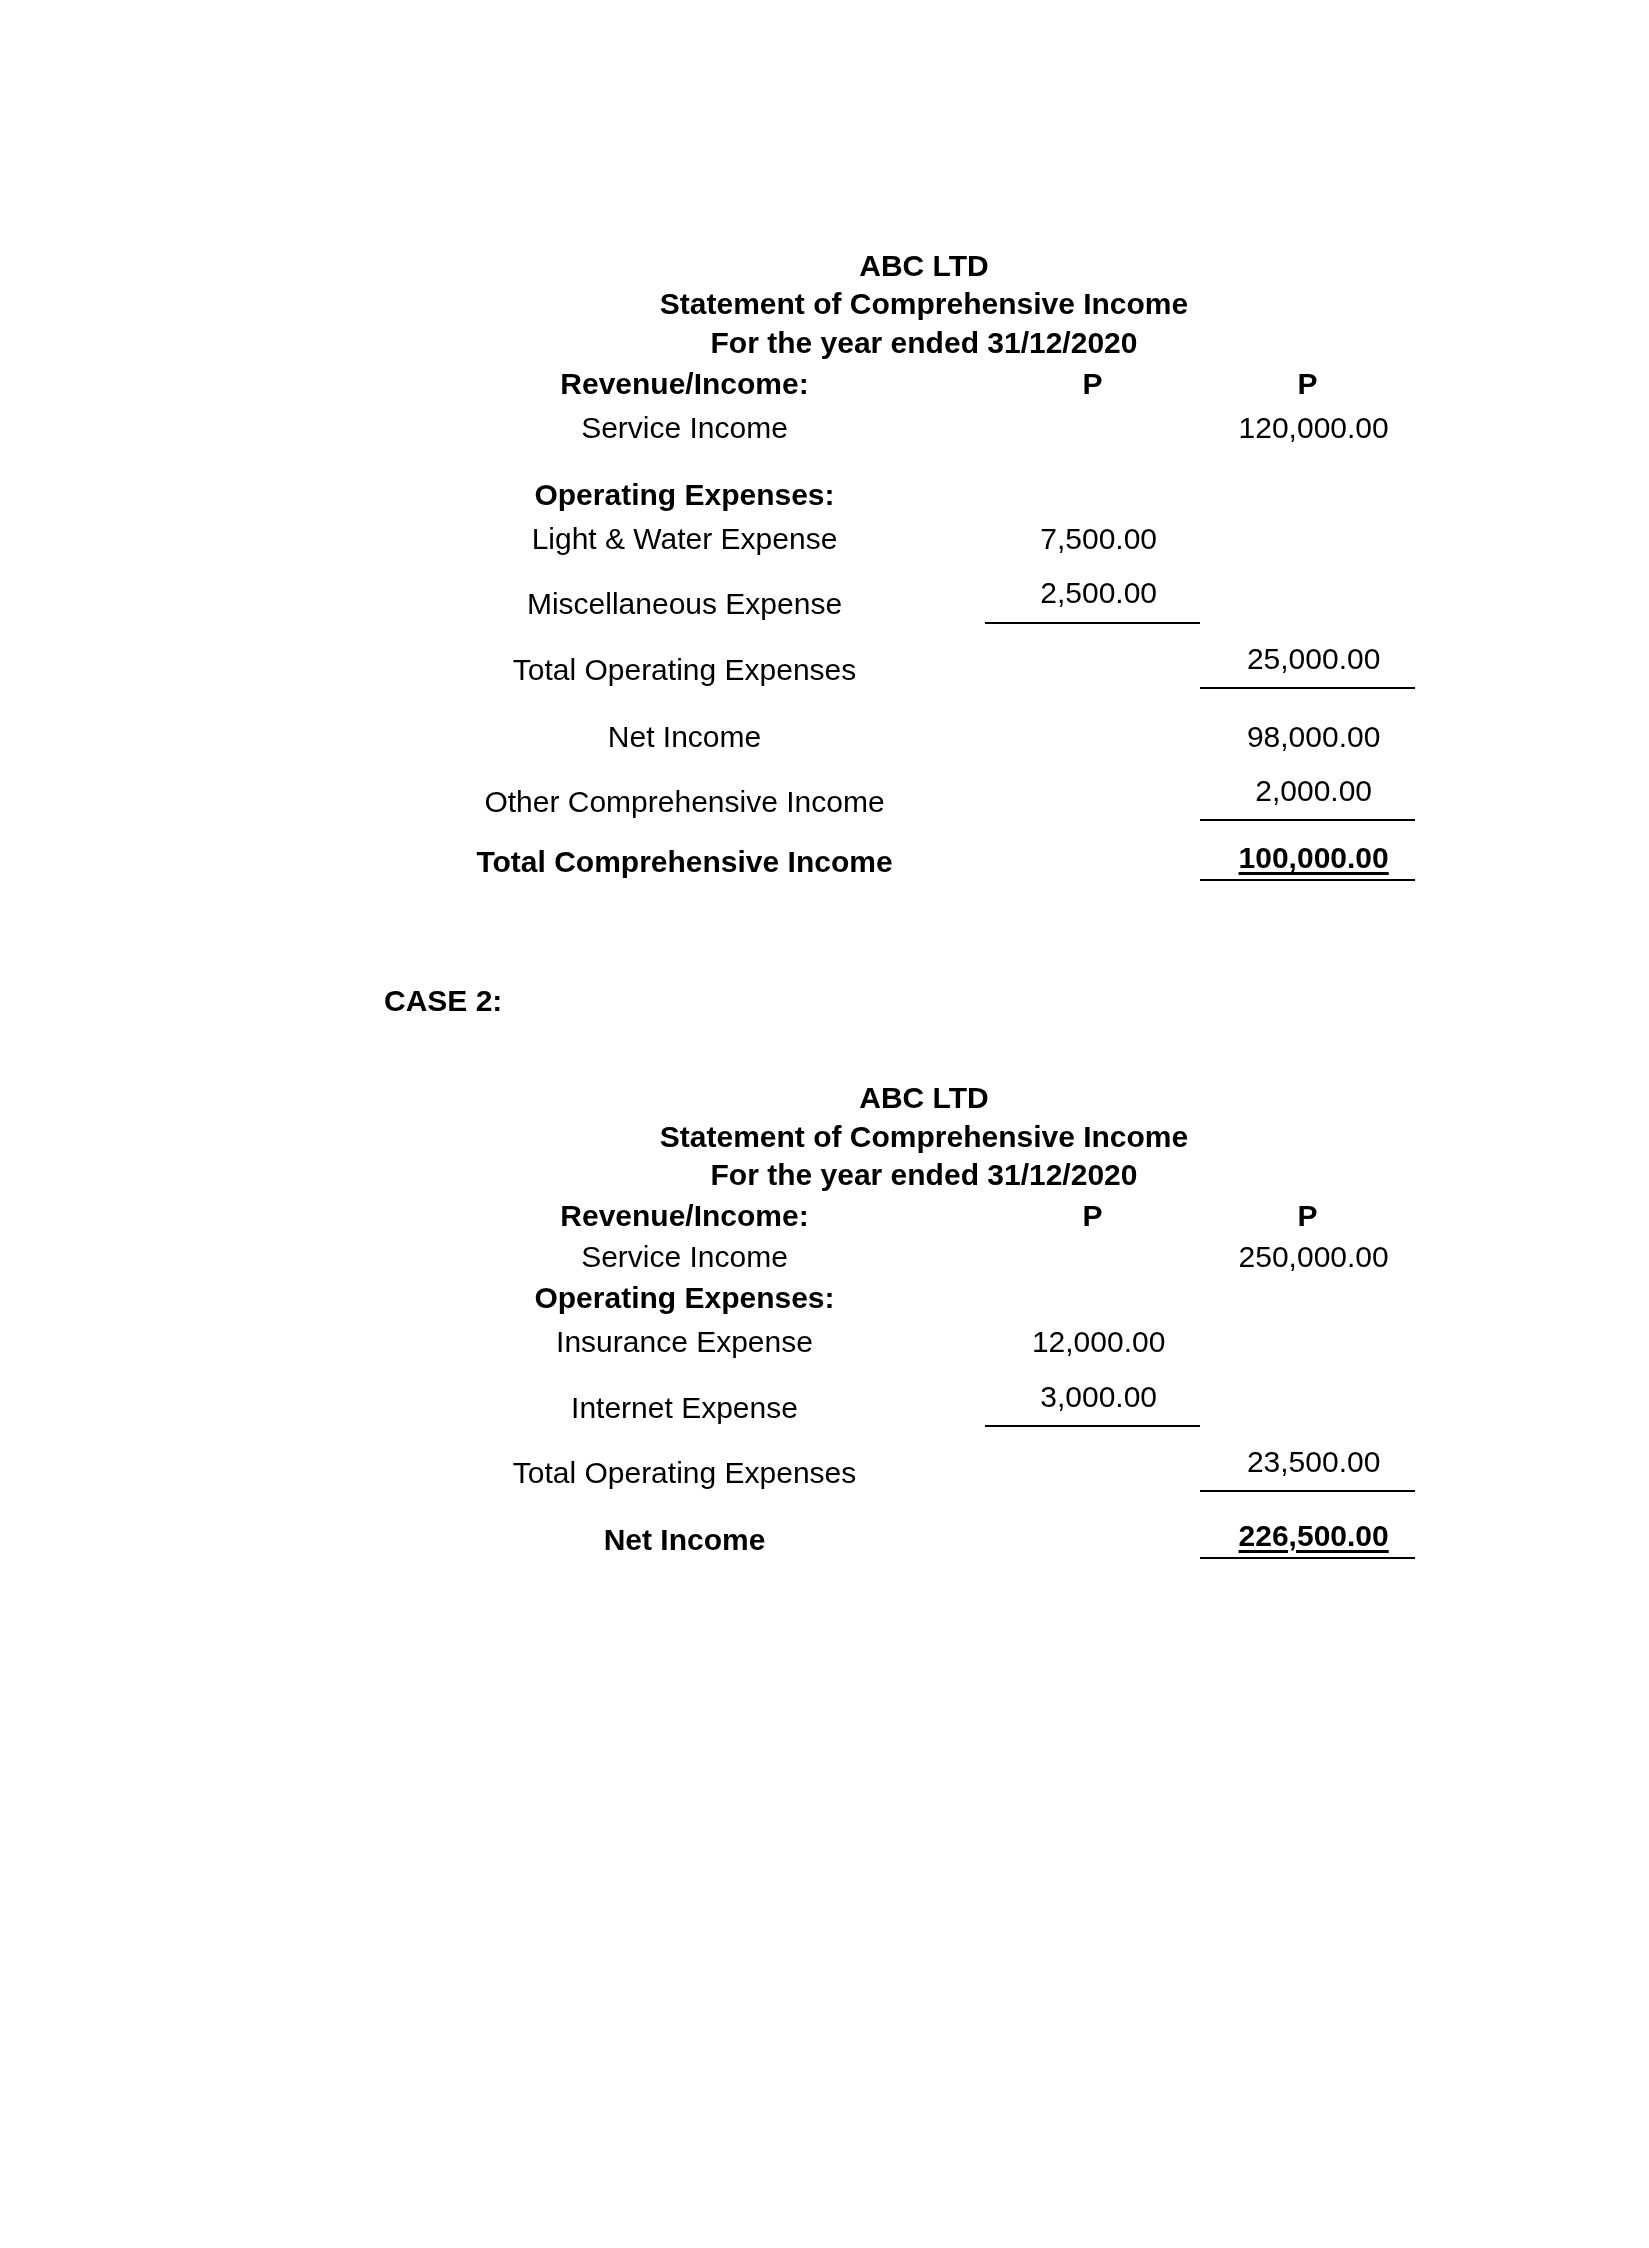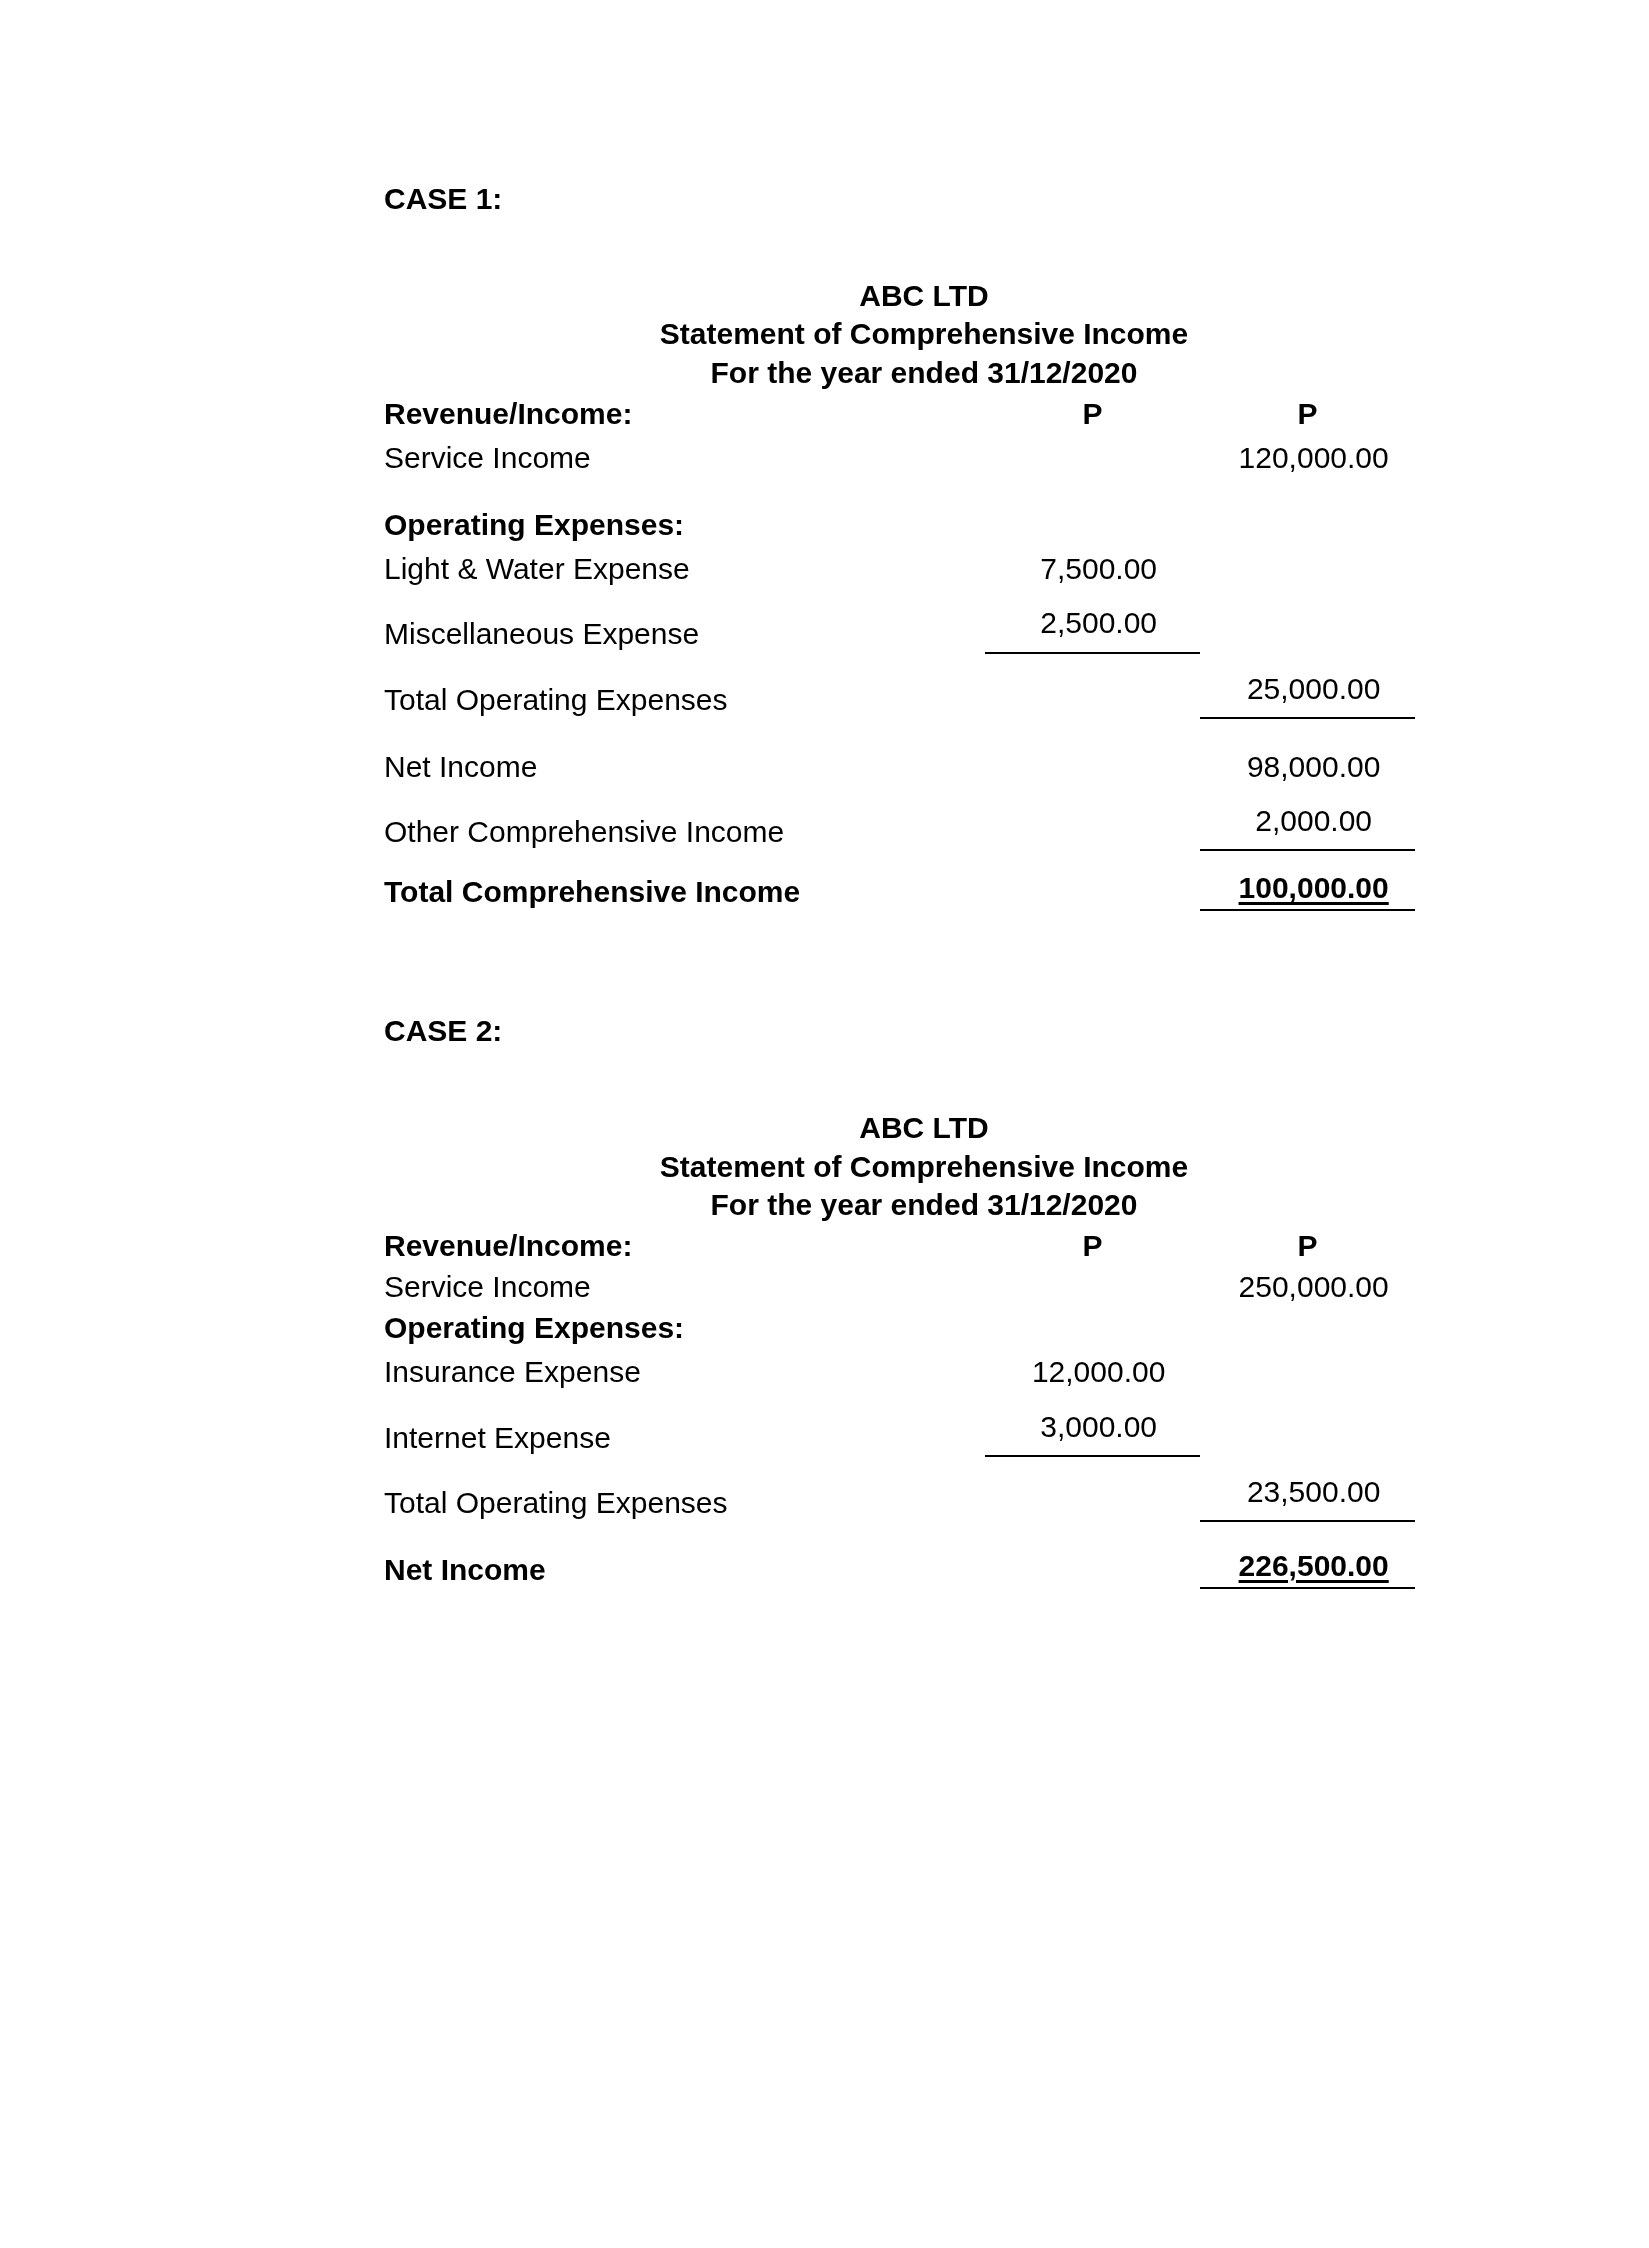--- a/index.html
+++ b/index.html
@@ -52,21 +52,21 @@
   table.fin col.c-col1  { width: 215px; }
   table.fin col.c-col2  { width: 215px; }
 
   table.fin td {
     padding: 0;
     vertical-align: bottom;
     line-height: 1.28;
     font-size: 30px;
     white-space: nowrap;
   }
-  td.label { text-align: left; padding-right: 8.8px; }
+  td.label { text-align: center; padding-right: 8.8px; }
   td.num   { text-align: center; padding-right: 5.3px; }
   td.hdr   { text-align: center; font-weight: bold; }
 
   .bold { font-weight: bold; }
 
   
   tr.r td { height: 44px; }
   tr.r-sp td { height: 44px; padding-top: 16px; margin-left: 48px; }
   tr.r-sp2 td { height: 44px; padding-top: 23px; }
   tr.tight td { height: 41px; }
@@ -87,21 +87,20 @@
     text-underline-offset: 3.5px;
   }
   .plain { display: block; padding-left: 12.3px; }
 </style>
 </head>
 <body>
 
 <div class="page">
   <div class="doc">
 
-    <div class="case-heading">CASE 1:</div>
     <div class="gap-after-case"></div>
 
     <div class="stmt-title">ABC LTD</div>
     <div class="stmt-title">Statement of Comprehensive Income</div>
     <div class="stmt-title">For the year ended 31/12/2020</div>
 
     <table class="fin">
       <colgroup>
           <col class="c-label">
           <col class="c-col1">

